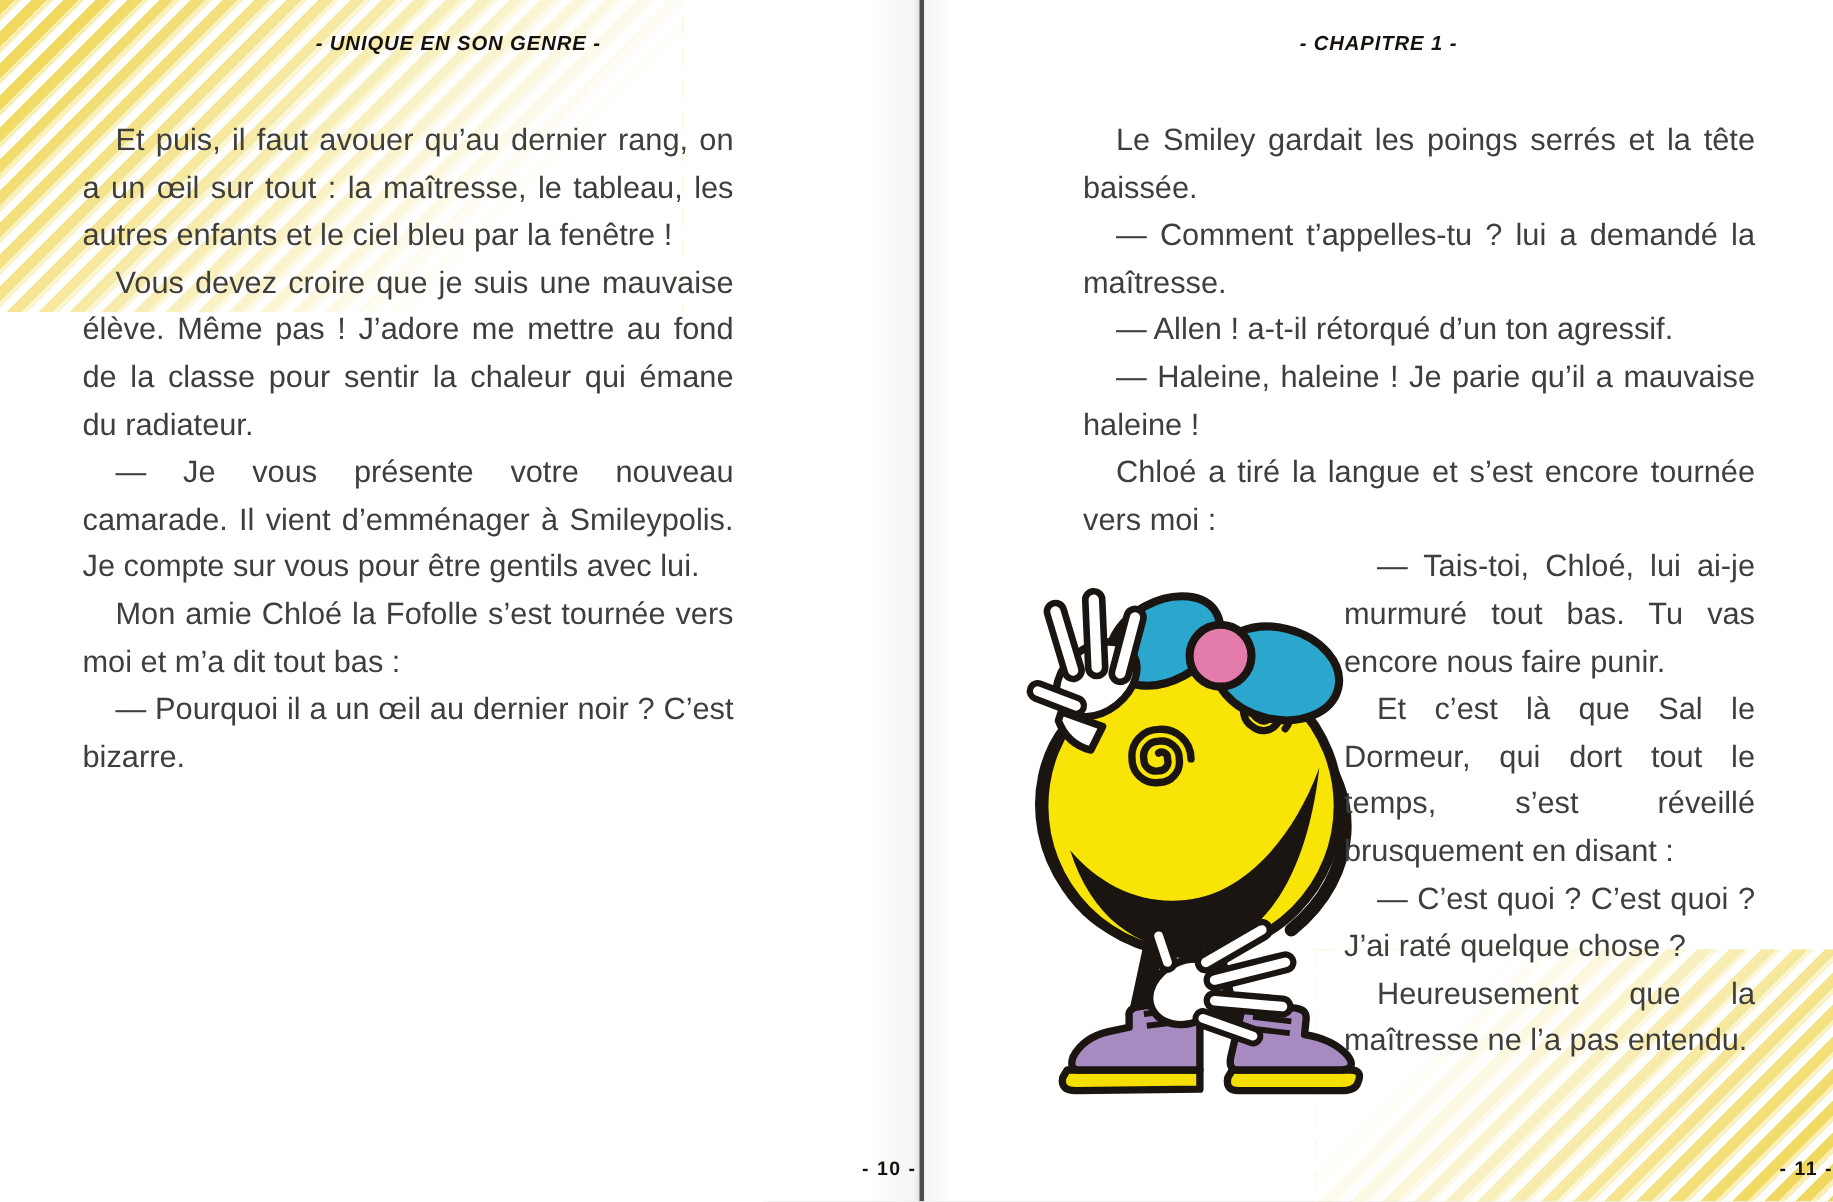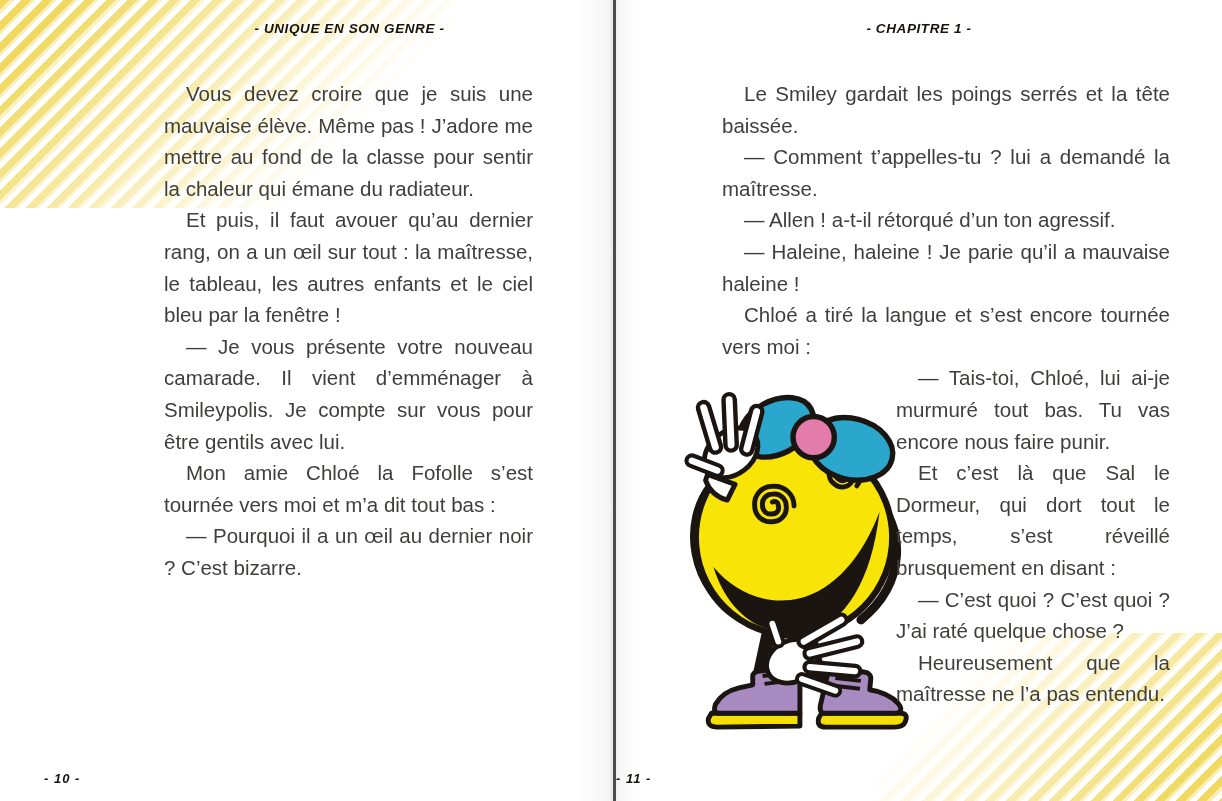--- a/index.html
+++ b/index.html
@@ -24,30 +24,30 @@
   
   .gutter-shade {
     position:absolute; top:0; bottom:0; left:576px; width:60px;
     background:linear-gradient(to right, rgba(0,0,0,0) 0%, rgba(0,0,0,.04) 55%, rgba(0,0,0,.10) 62%, rgba(0,0,0,.04) 70%, rgba(0,0,0,0) 100%);
   }
   .gutter {
     position:absolute; top:0; bottom:0; left:613px; width:3px; background:#4c4c4c;
   }
   
   .page { position:absolute; top:0; bottom:0; box-sizing:border-box; }
-  .page-left  { left:0;     width:611px; padding:0 122px 0 120px;margin-left:44px; }
+  .page-left  { left:0;     width:611px; padding:0 122px 0 55px; }
   .page-right { left:616px; width:606px; padding:0 52px 0 106px; }
   .running-header {
     position:absolute; top:21px; left:0; right:0; text-align:center;
     font-size:13.5px; font-weight:bold; font-style:italic;
     letter-spacing:.6px; color:#16120e; white-space:nowrap;
   }
   .page-number {
-    position:absolute; bottom:15px; left:0; right:0; text-align:left;
-    font-size:13px; font-weight:bold; font-style:italic;
+    position:absolute; bottom:15px; left:0; right:0; text-align:right;
+    font-size:13px; font-weight:bold; 
     letter-spacing:1px; color:#16120e;
   }
   .page-body {
     padding-top:78px; font-size:20.5px; line-height:31.6px;
     color:#3f3e3c; text-align:justify; text-justify:inter-word;
   }
   .page-body p { margin:0; text-indent:22px; }
   
   figure.illu {
     float:left; width:212px; height:376px;
@@ -64,22 +64,22 @@
 <div class="book">
 
   <div class="stripes stripes-tl"></div>
   <div class="stripes stripes-br"></div>
   <div class="gutter-shade"></div>
   <div class="gutter"></div>
 
   <section class="page page-left">
     <header class="running-header">- UNIQUE EN SON GENRE -</header>
     <div class="page-body">
+      <p>Et puis, il faut avouer qu’au dernier rang, on a un œil sur tout : la maîtresse, le tableau, les autres enfants et le ciel bleu par la fenêtre !</p>
       <p>Vous devez croire que je suis une mauvaise élève. Même pas ! J’adore me mettre au fond de la classe pour sentir la chaleur qui émane du radiateur.</p>
-      <p>Et puis, il faut avouer qu’au dernier rang, on a un œil sur tout : la maîtresse, le tableau, les autres enfants et le ciel bleu par la fenêtre !</p>
       <p>— Je vous présente votre nouveau camarade. Il vient d’emménager à Smileypolis. Je compte sur vous pour être gentils avec lui.</p>
       <p>Mon amie Chloé la Fofolle s’est tournée vers moi et m’a dit tout bas :</p>
       <p>— Pourquoi il a un œil au dernier noir ? C’est bizarre.</p>
     </div>
     <footer class="page-number">- 10 -</footer>
   </section>
 
   <section class="page page-right">
     <header class="running-header">- CHAPITRE 1 -</header>
     <div class="page-body">

